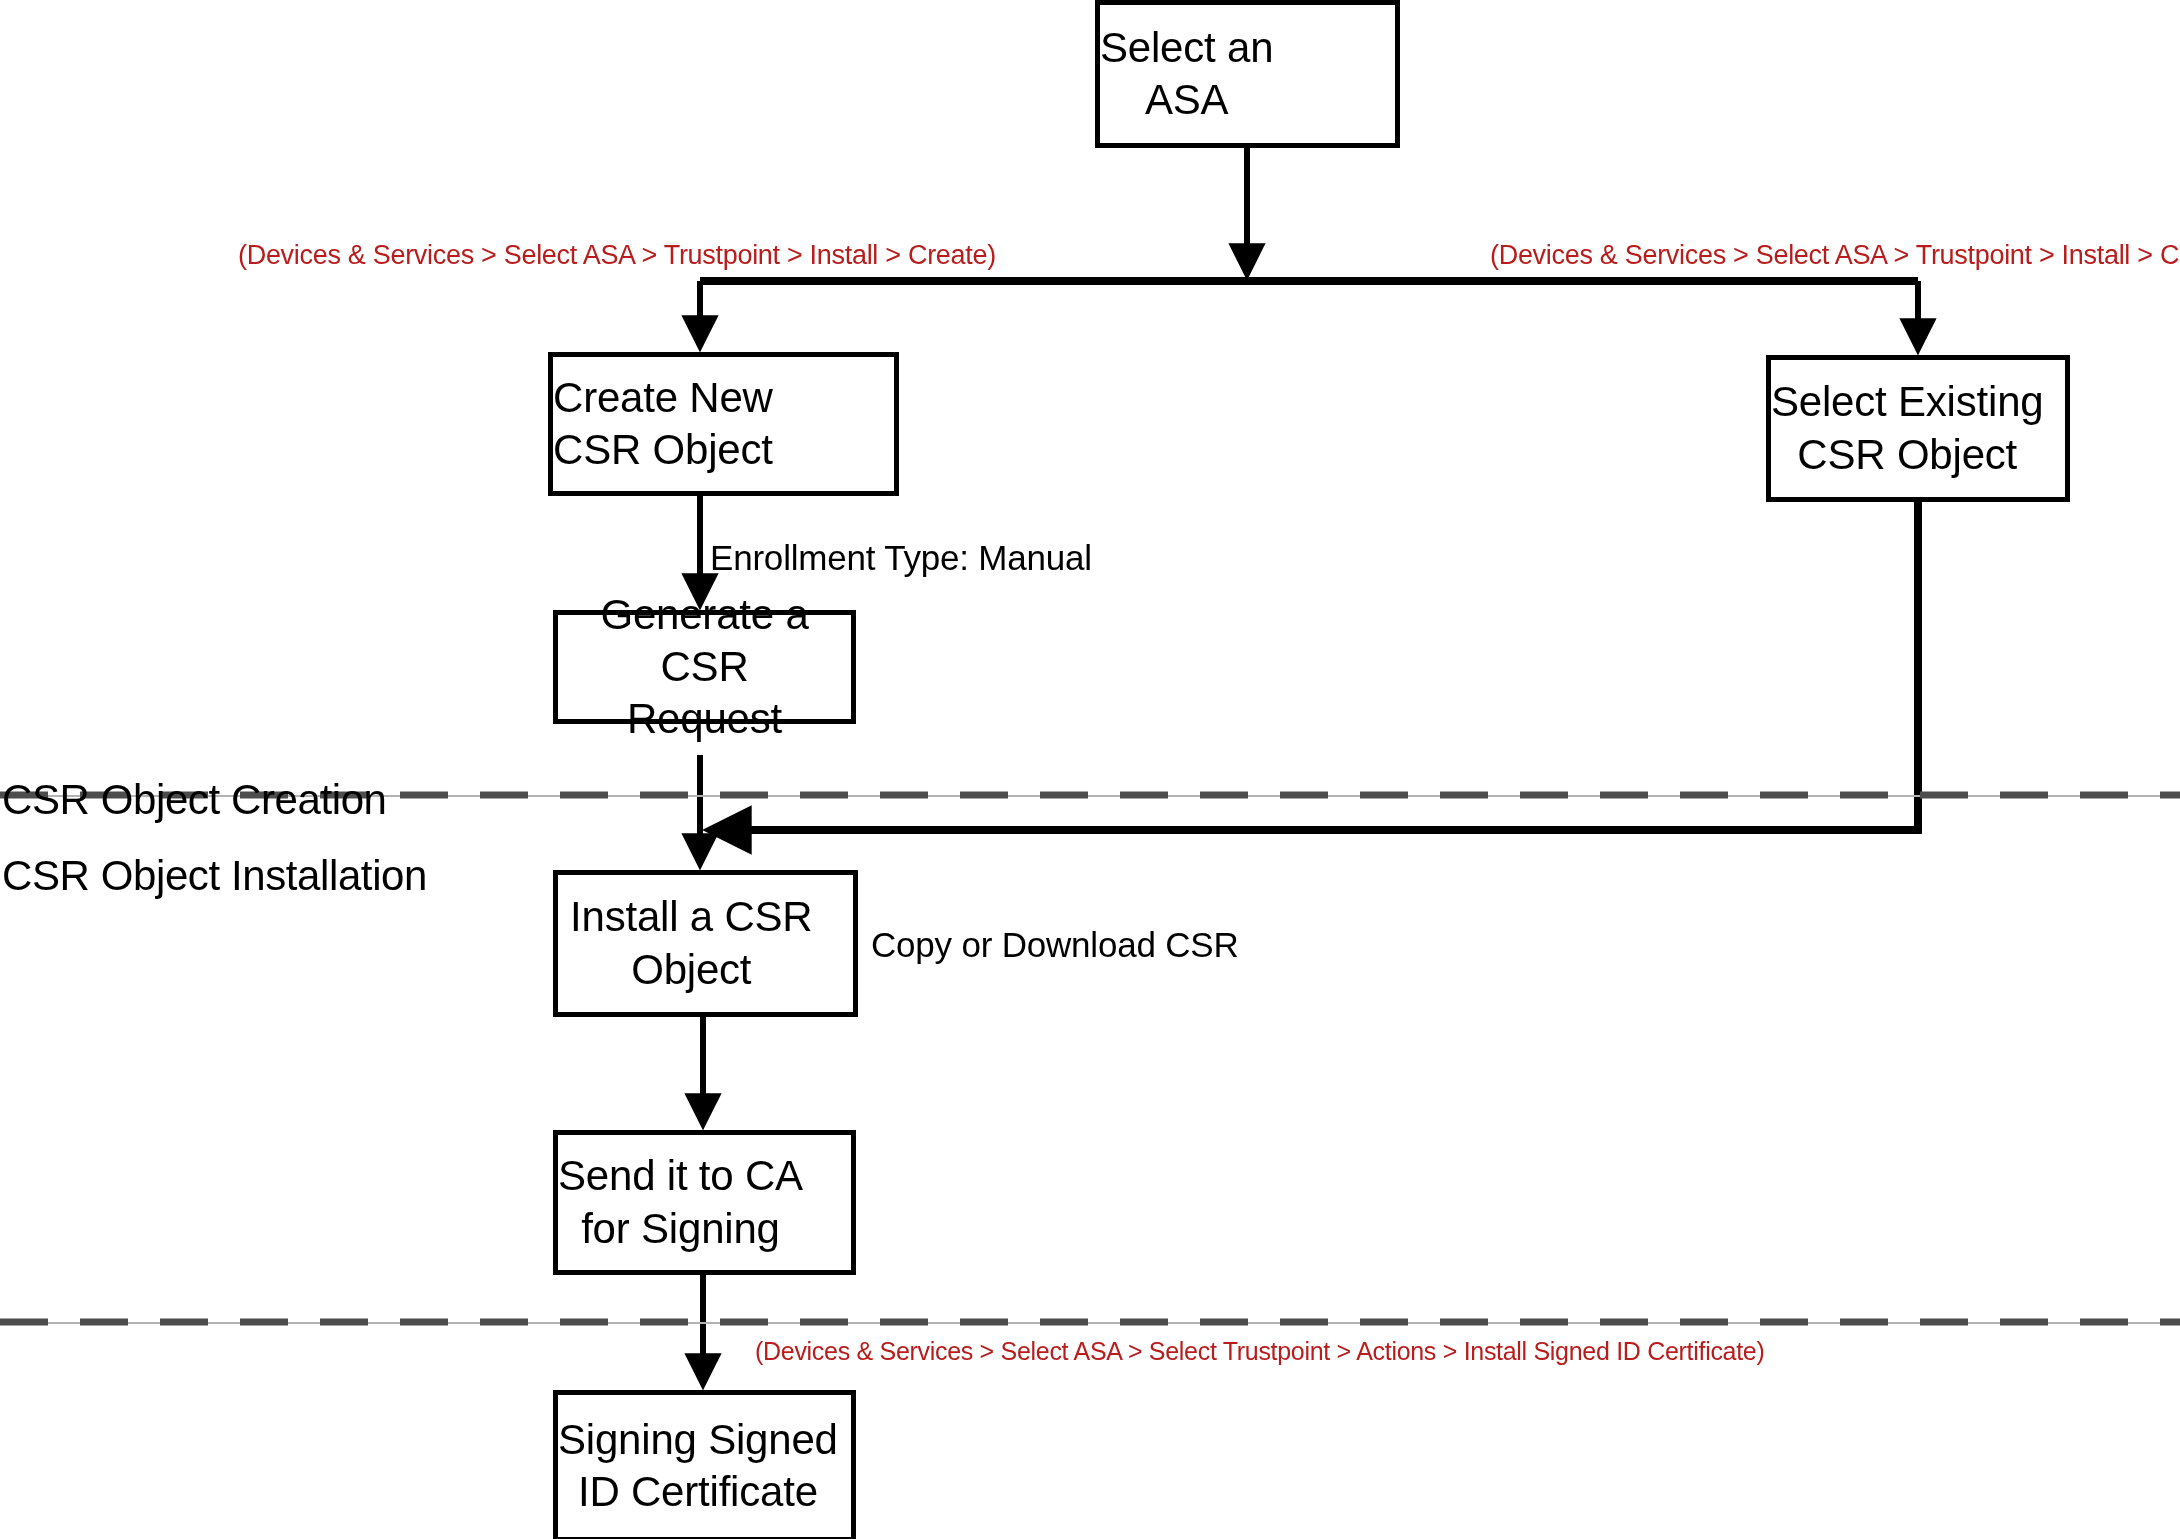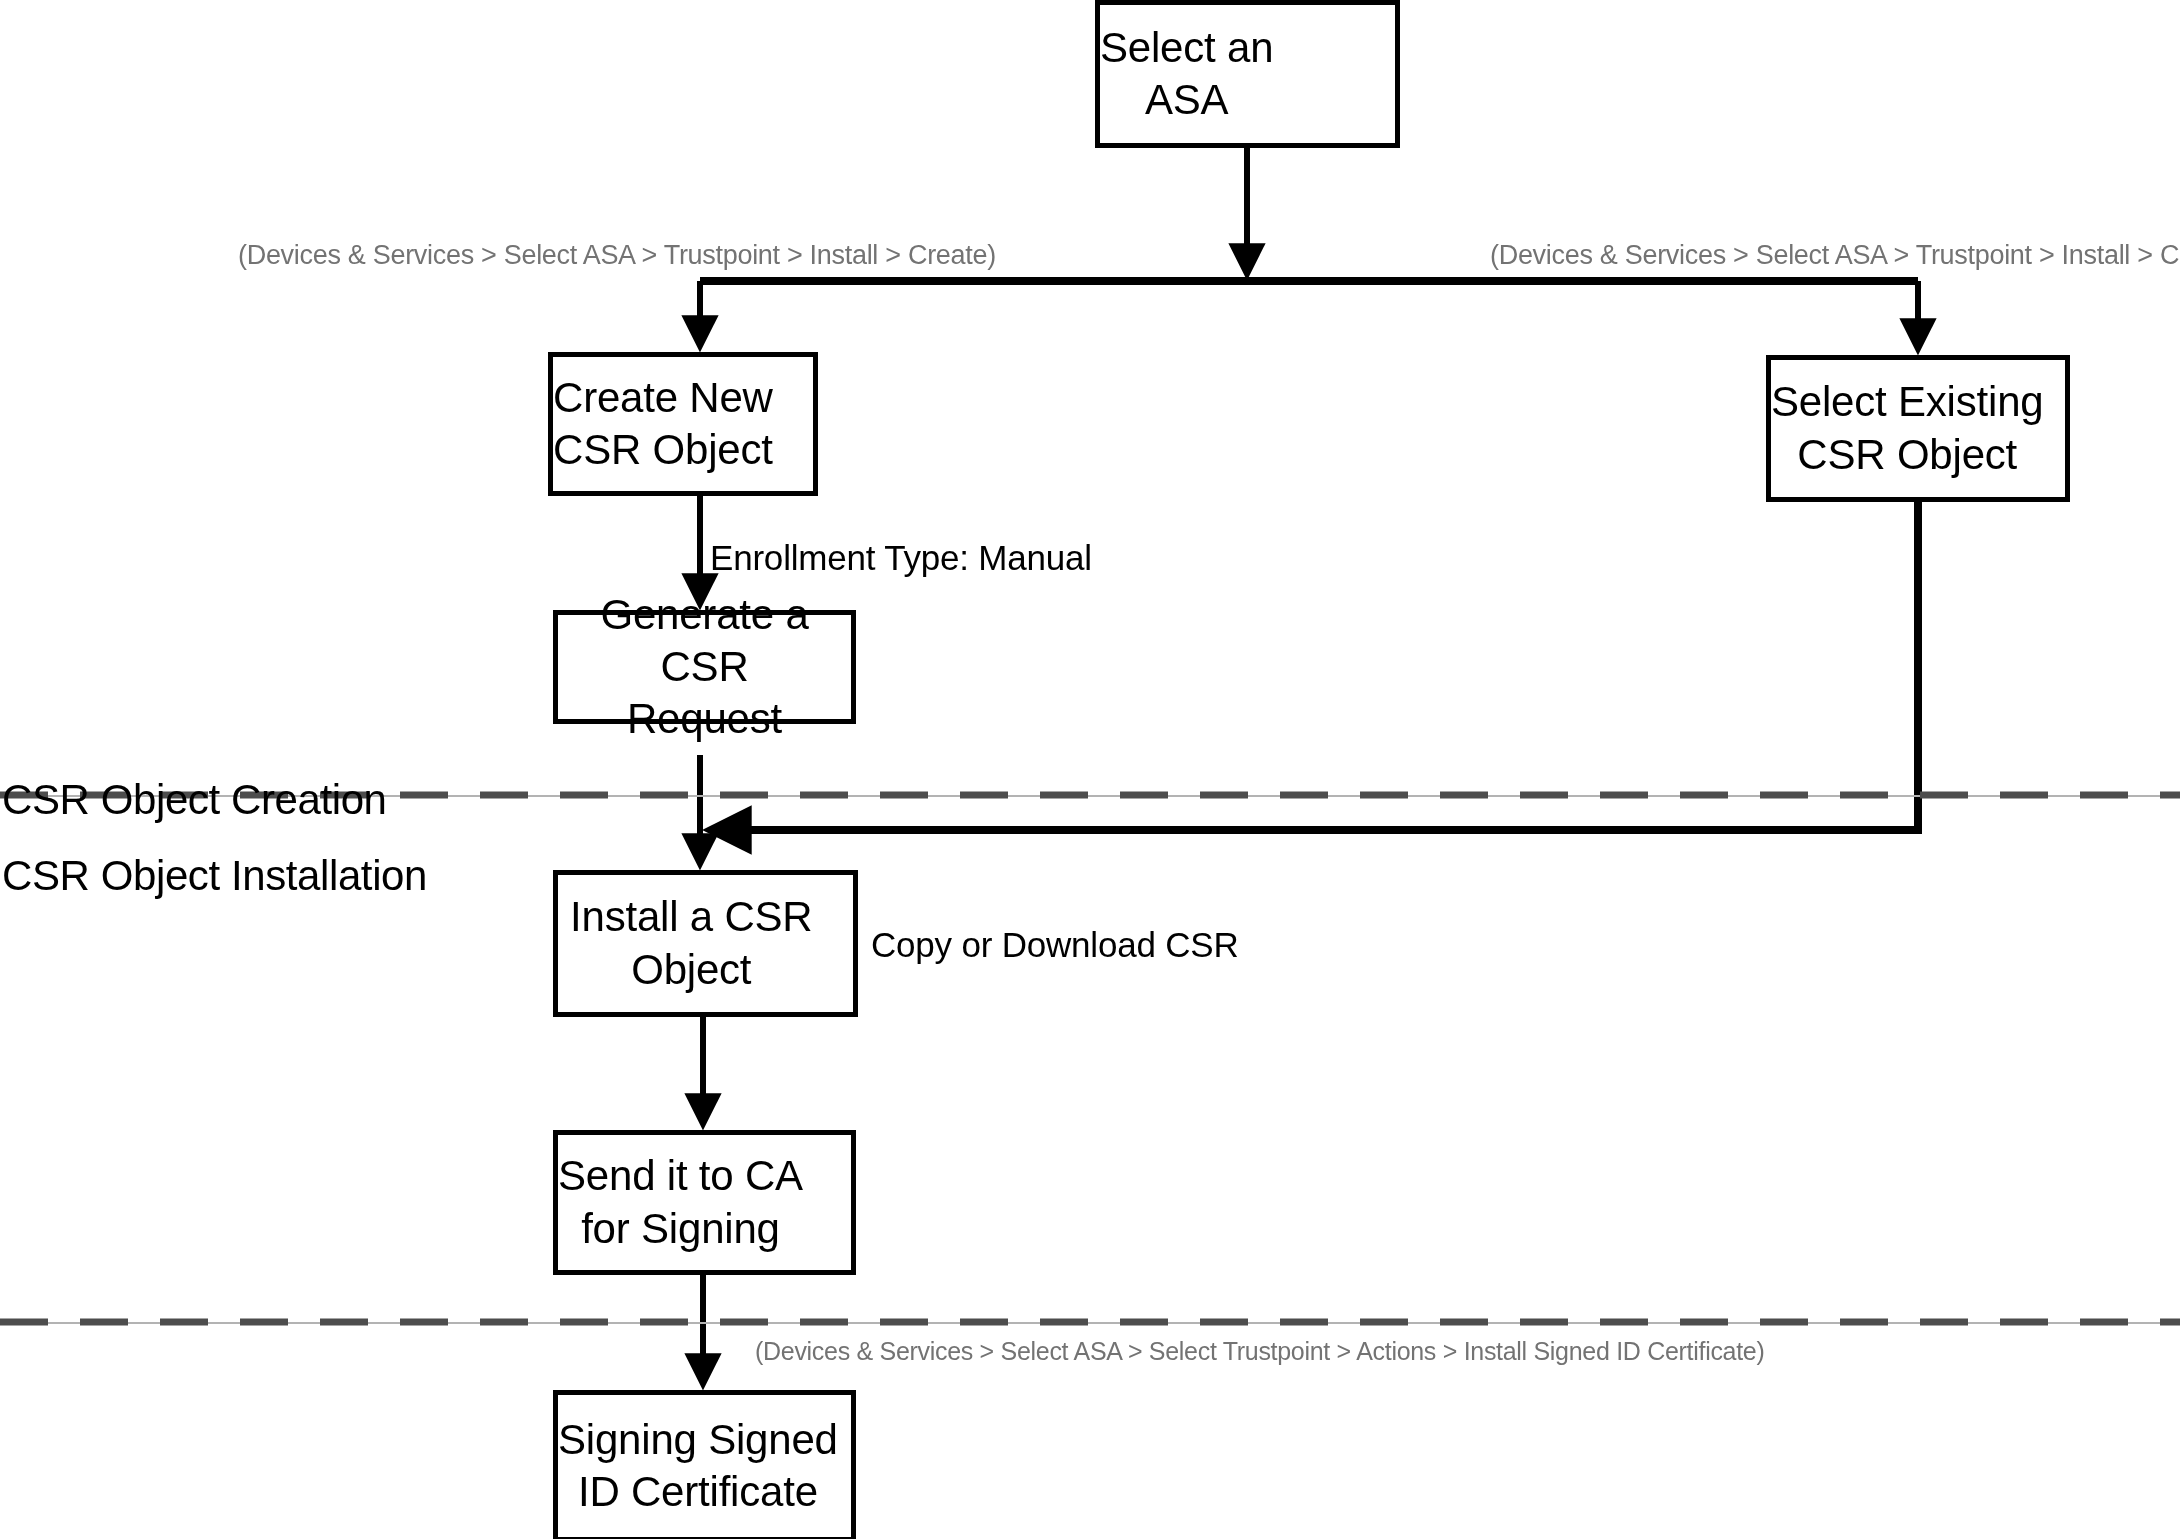--- a/index.html
+++ b/index.html
@@ -43,21 +43,21 @@
     position: absolute;
     color: #000000;
     font-family: "Liberation Sans", sans-serif;
     font-size: 35px;
     white-space: nowrap;
     z-index: 4;
     letter-spacing: -0.2px;
   }
   .crumb {
     position: absolute;
-    color: #737373;
+    color: #b91c1c;
     font-family: "Liberation Sans", sans-serif;
     font-size: 27px;
     white-space: nowrap;
     z-index: 4;
     letter-spacing: -0.3px;
   }
   .crumb.small {
     font-size: 25px;
   }
   .swim-label {
@@ -130,21 +130,21 @@
     </g>
   </svg>
 
   <div class="node" style="left:1095px; top:0px; width:305px; height:148px;">
     <div>
       <span>Select an</span>
       <span>ASA</span>
     </div>
   </div>
 
-  <div class="node" style="left:548px; top:352px; width:270px; height:144px;">
+  <div class="node" style="left:548px; top:352px; width:351px; height:144px;">
     <div>
       <span>Create New</span>
       <span>CSR Object</span>
     </div>
   </div>
 
   <div class="node" style="left:1766px; top:355px; width:304px; height:147px;">
     <div>
       <span>Select Existing</span>
       <span>CSR Object</span>

